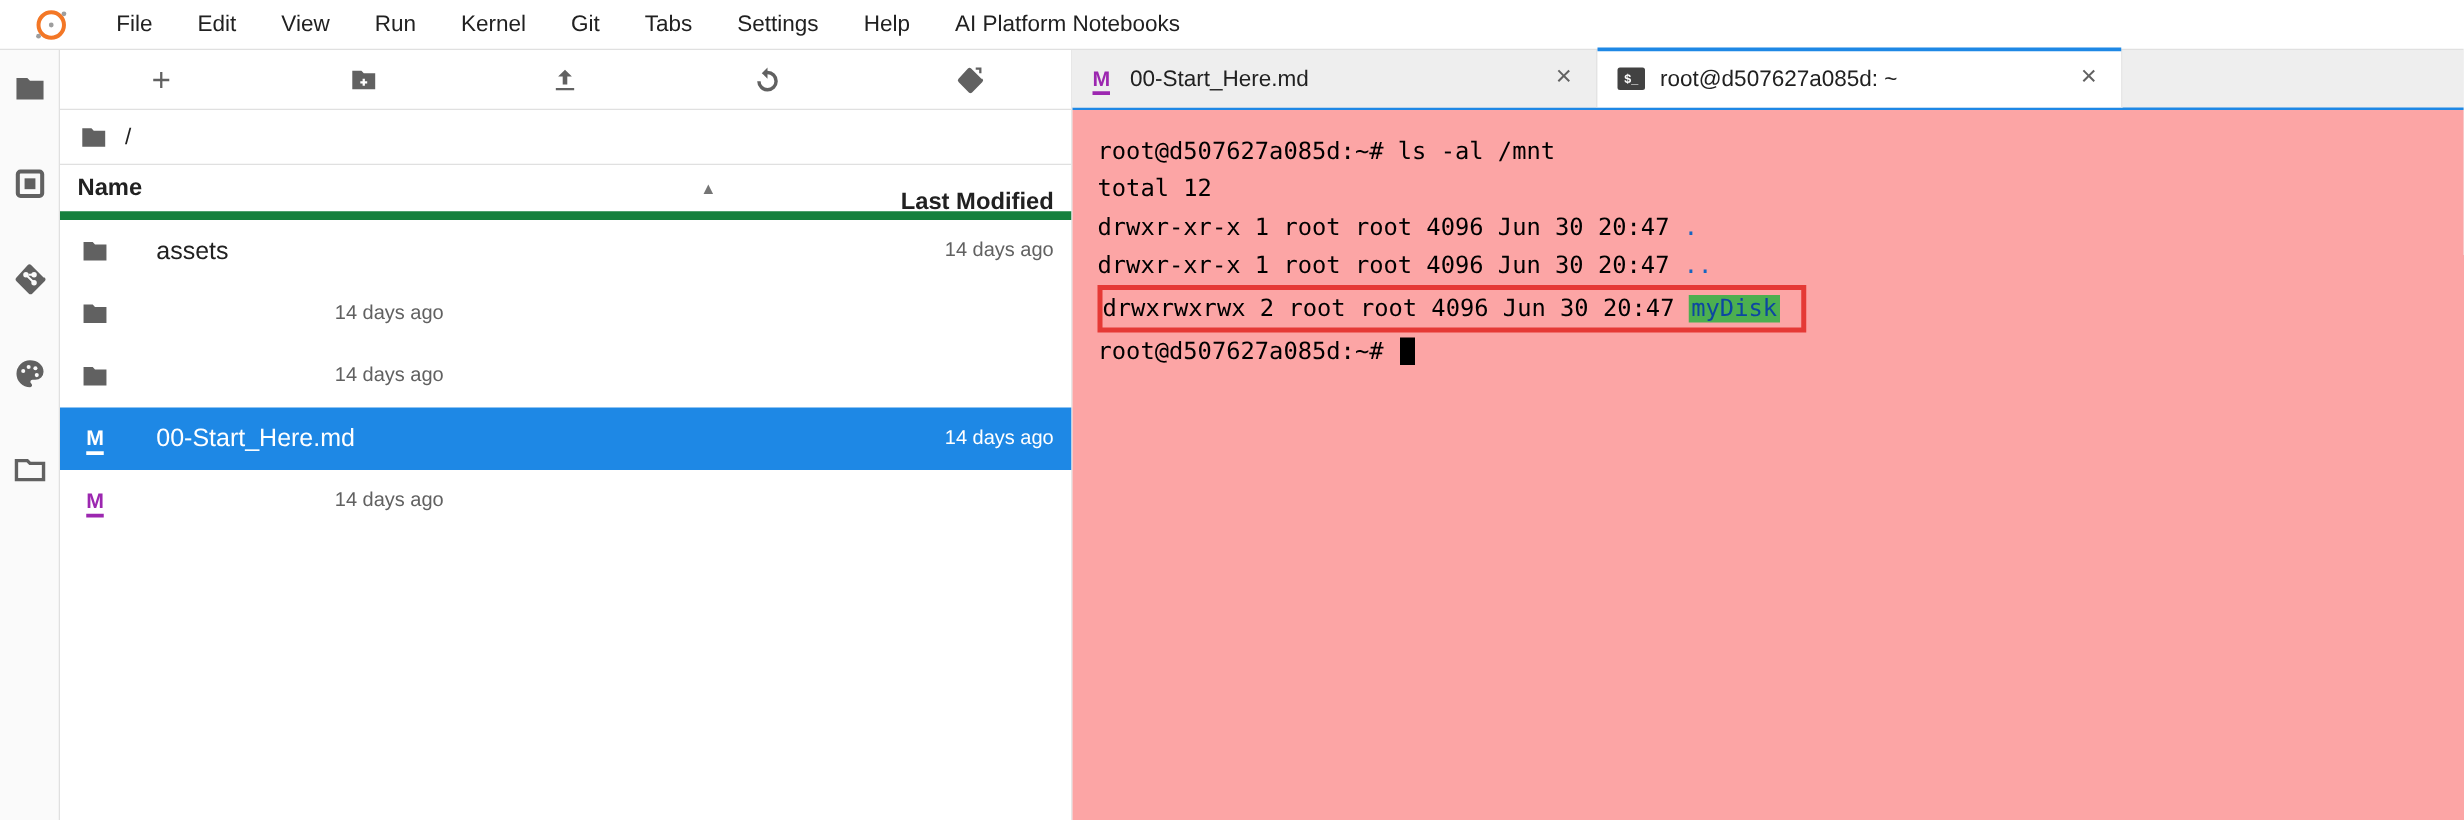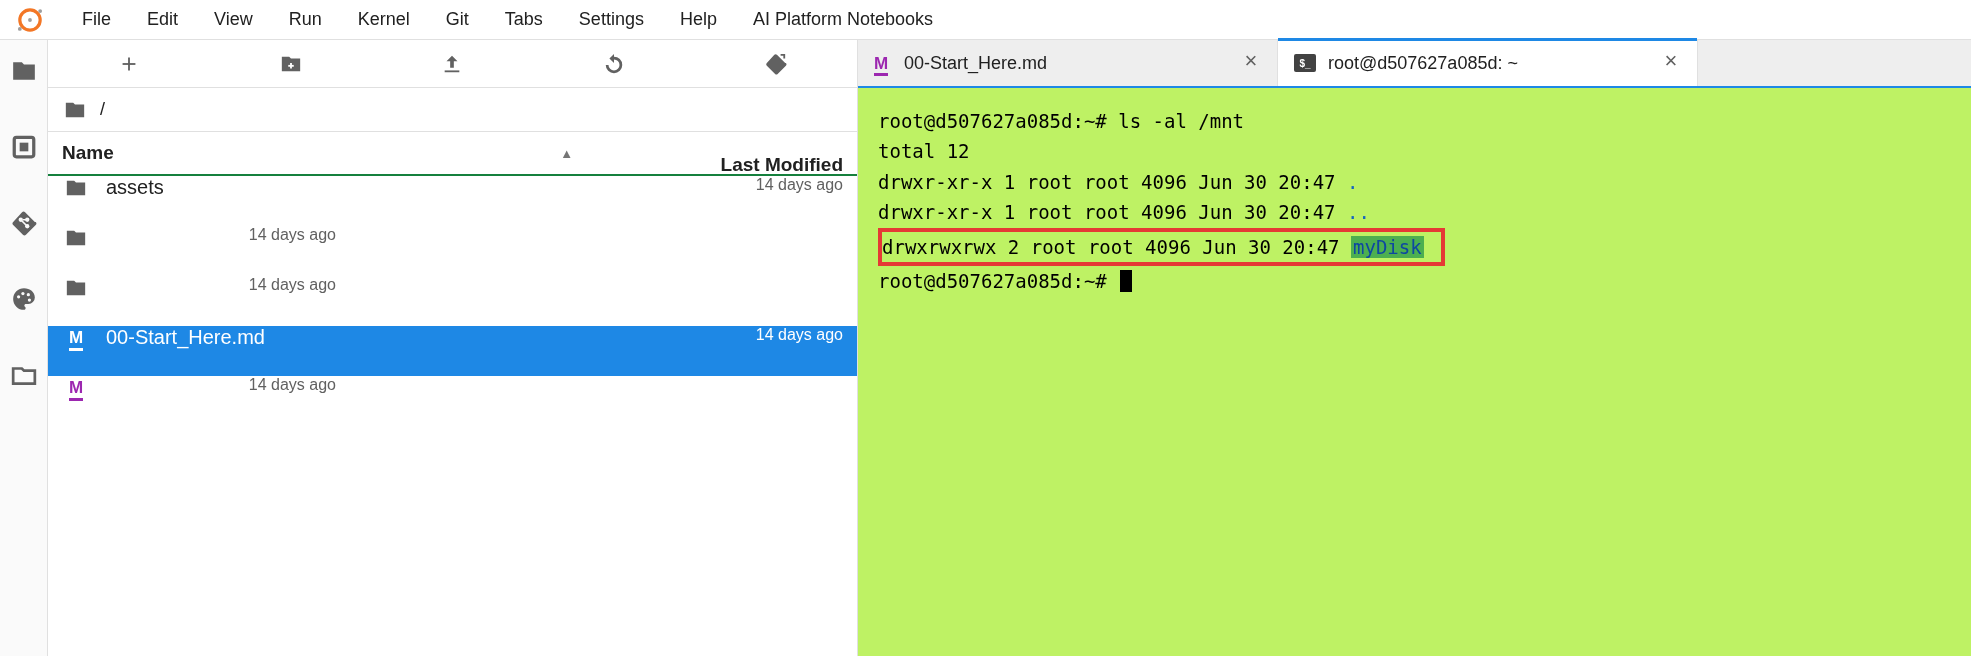--- a/index.html
+++ b/index.html
@@ -1,59 +1,59 @@
 <!DOCTYPE html>
 <html><head>
   <meta charset="utf-8">
   <style>
     * { box-sizing: border-box; margin: 0; padding: 0; }
     body { font-family: -apple-system, BlinkMacSystemFont, "Segoe UI", Helvetica, Arial, sans-serif; font-size: 14px; color: #212121; background: #fff; width: 1971px; height: 656px; overflow: hidden; }
     
-    .top-menubar { display: flex; align-items: center; height: 40px; padding: 0 8px; border-bottom: 1px solid #e0e0e0; font-size: 18px; }
+    .top-menubar { display: flex; align-items: center; height: 40px; padding: 0 19px; border-bottom: 1px solid #e0e0e0; font-size: 18px; }
     .jupyter-logo { width: 28px; height: 28px; margin: 0 20px 0 8px; }
     .menu-item { margin: 0 18px; cursor: pointer; }
     
     .main { display: flex; height: calc(100% - 40px); }
     
     .left-rail { width: 48px; background: #fafafa; border-right: 1px solid #e0e0e0; display: flex; flex-direction: column; align-items: center; padding-top: 18px; gap: 50px; }
     .rail-icon { width: 26px; height: 26px; fill: #616161; cursor: pointer; }
     
     .file-browser { width: 810px; border-right: 1px solid #e0e0e0; display: flex; flex-direction: column; background: #fff; }
     .fb-toolbar { display: flex; align-items: center; justify-content: space-around; height: 48px; border-bottom: 1px solid #e0e0e0; }
     .fb-tool { width: 22px; height: 22px; fill: #616161; cursor: pointer; }
     .breadcrumb-bar { height: 44px; display: flex; align-items: center; padding: 0 14px; border-bottom: 1px solid #e0e0e0; font-size: 18px; }
     .folder-crumb-icon { width: 26px; height: 22px; fill: #616161; margin-right: 12px; }
     
-    .list-header { display: flex; height: 44px; align-items: center; border-bottom: 2px solid #15803d; font-size: 19px; font-weight: 600; padding: 0 14px; }
+    .list-header { display: flex; height: 44px; align-items: center; border-bottom: 7px solid #15803d; font-size: 19px; font-weight: 600; padding: 0 14px; }
     .col-name { flex: 1; display: flex; align-items: center; }
     .col-modified { width: 230px; text-align: right; margin-top: 23px; }
     .sort-arrow { margin-left: auto; margin-right: 40px; font-size: 13px; color: #757575; }
     
-    .file-row { display: flex; height: 50px; padding: 0 14px; font-size: 20px; cursor: pointer; }
+    .file-row { display: flex; height: 50px; align-items: center; padding: 0 14px; font-size: 20px; cursor: pointer; gap: 19px; }
     .file-row.selected { background: #1e88e5; color: #fff; }
     .row-icon { width: 28px; height: 24px; margin-right: 16px; display: flex; align-items: center; justify-content: center; }
     .row-name { flex: 1; }
     .row-modified { width: 230px; text-align: right; font-size: 16px; }
     .row-modified.light { color: #616161; }
     
     .folder-svg { fill: #616161; width: 26px; height: 22px; }
     .md-icon { font-weight: 700; font-size: 17px; color: #9c27b0; position: relative; }
     .md-icon.inverted { color: #fff; }
     .md-icon::after { content: ''; position: absolute; bottom: -3px; left: 0; right: 0; border-bottom: 3px solid currentColor; }
     
     .work-area { flex: 1; display: flex; flex-direction: column; background: #eeeeee; }
     .tab-bar { display: flex; height: 48px; background: #eeeeee; border-bottom: 2px solid #1e88e5; }
     .tab { display: flex; align-items: center; padding: 0 16px; gap: 12px; font-size: 18px; background: #eeeeee; cursor: pointer; border-right: 1px solid #e0e0e0; min-width: 420px; position: relative; }
     .tab.active { background: #fff; }
     .tab.active::before { content: ''; position: absolute; top: -2px; left: 0; right: 0; height: 3px; background: #1e88e5; }
     .tab-title { flex: 1; }
     .tab-close { width: 20px; height: 20px; color: #616161; font-size: 22px; line-height: 16px; cursor: pointer; text-align: center; }
     .tab-icon-term { width: 22px; height: 18px; background: #424242; color: #fff; font-size: 10px; font-weight: 700; display: flex; align-items: center; justify-content: center; border-radius: 2px; }
     
-    .terminal-content { flex: 1; background: #bef264; padding: 18px 20px; font-family: "Menlo", "Consolas", monospace; font-size: 19px; line-height: 1.6; white-space: pre; color: #000; }
+    .terminal-content { flex: 1; background: #fca5a5; padding: 18px 20px; font-family: "Menlo", "Consolas", monospace; font-size: 19px; line-height: 1.6; white-space: pre; color: #000; }
     .term-dir-dot { color: #1565c0; }
     .term-highlight-box { display: inline-block; border: 4px solid #e53935; padding: 0 6px 0 0; }
     .term-disk { background: #4caf50; color: #0d47a1; padding: 0 2px; }
     .term-cursor { display: inline-block; width: 12px; height: 22px; background: #000; vertical-align: text-bottom; margin-left: 2px; }
   </style>
 </head>
 <body>
 
 <div class="top-menubar">
   <svg class="jupyter-logo" viewBox="0 0 44 44">

